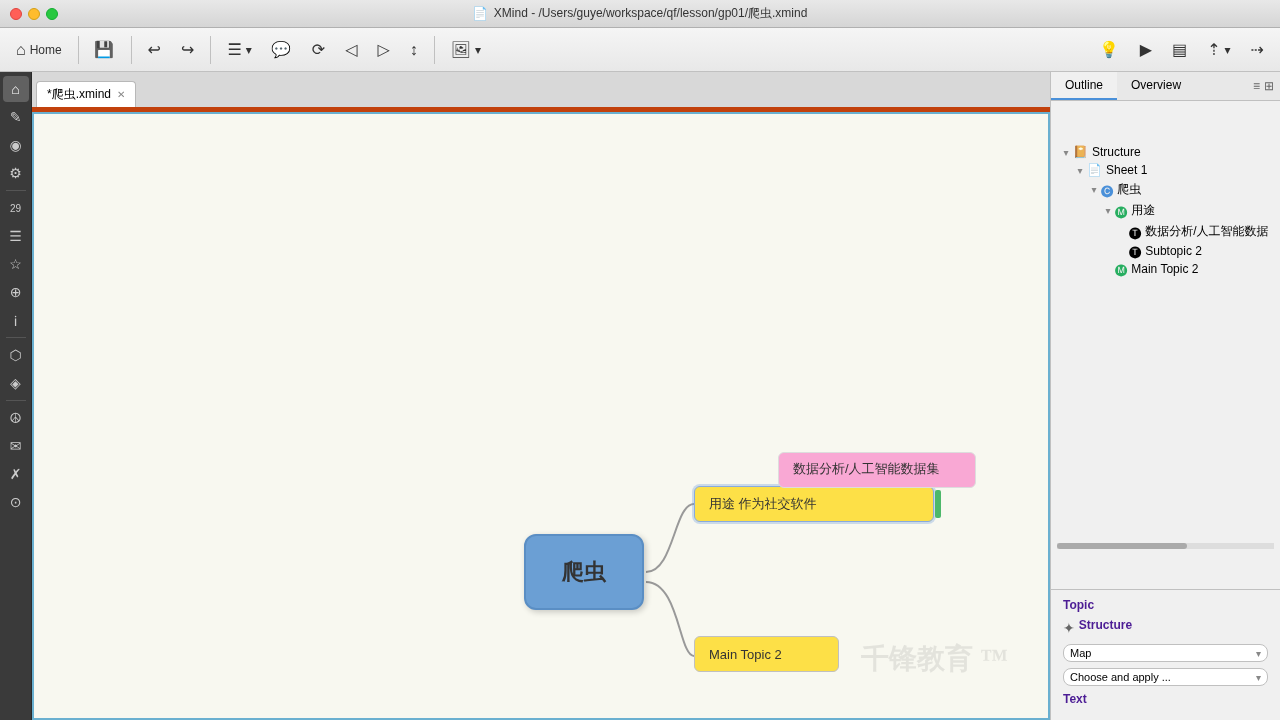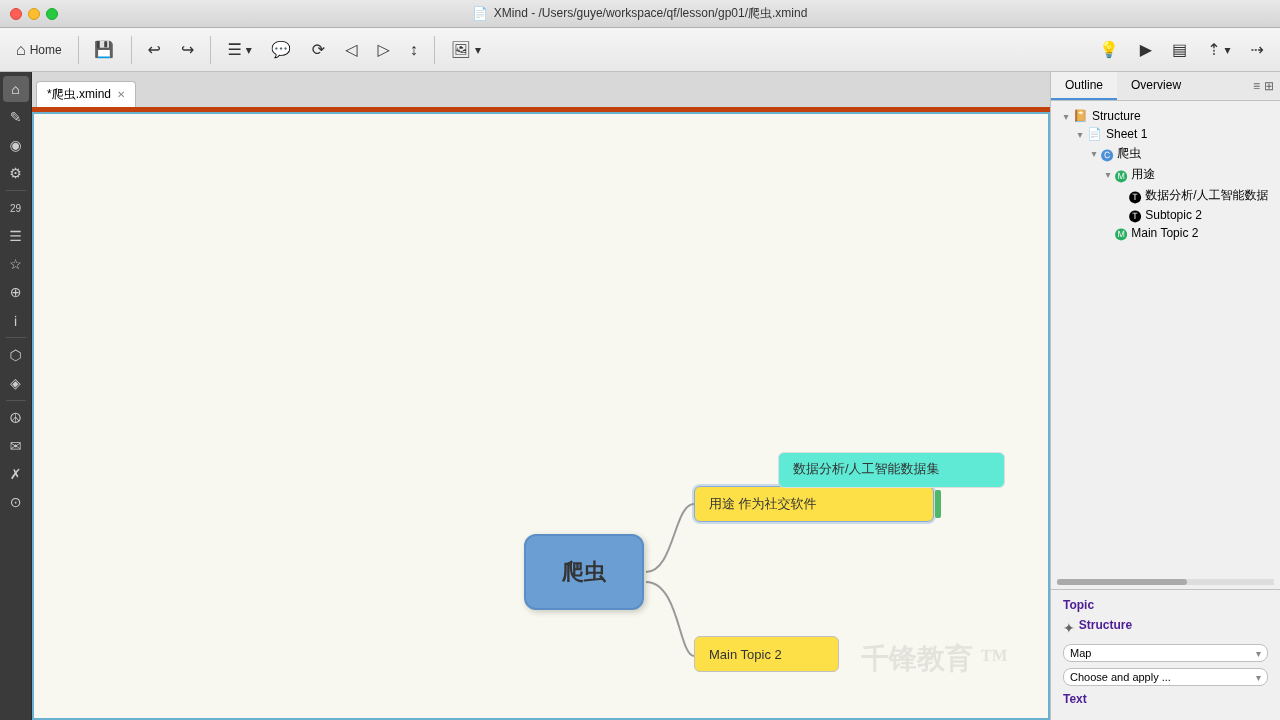--- a/index.html
+++ b/index.html
@@ -133,20 +133,21 @@
     }
 
     
     .right-panel {
       width: 230px;
       background: #f0f0f0;
       border-left: 1px solid #c0c0c0;
       display: flex;
       flex-direction: column;
       overflow: hidden;
+      gap: 36px;
     }
 
     
     .panel-tabs {
       display: flex;
       border-bottom: 1px solid #c0c0c0;
       background: #e8e8e8;
       align-items: center;
     }
     .panel-tab {
@@ -484,21 +485,21 @@
 
       <div class="node-center" style="left: 490px; top: 420px; width: 120px; height: 76px;">
         <span>爬虫</span>
       </div>
 
       <div class="node-topic editing" style="left: 660px; top: 372px; width: 240px; height: 36px; position:absolute;">
         <span>用途 作为社交软件</span>
         <div class="node-green-bar"></div>
       </div>
 
-      <div class="node-subtopic" style="left: 744px; top: 338px; width: 227px; height: 36px; position:absolute; background:#5eead4; border-color:#ddd;">
+      <div class="node-subtopic" style="left: 744px; top: 338px; width: 198px; height: 36px; position:absolute; background:#f9a8d4; border-color:#ddd;">
         <span>数据分析/人工智能数据集</span>
       </div>
 
       <div class="node-topic" style="left: 660px; top: 522px; width: 145px; height: 36px; position:absolute;">
         <span>Main Topic 2</span>
       </div>
 
       <div class="watermark">
         <span>千锋教育 ™</span>
       </div>

